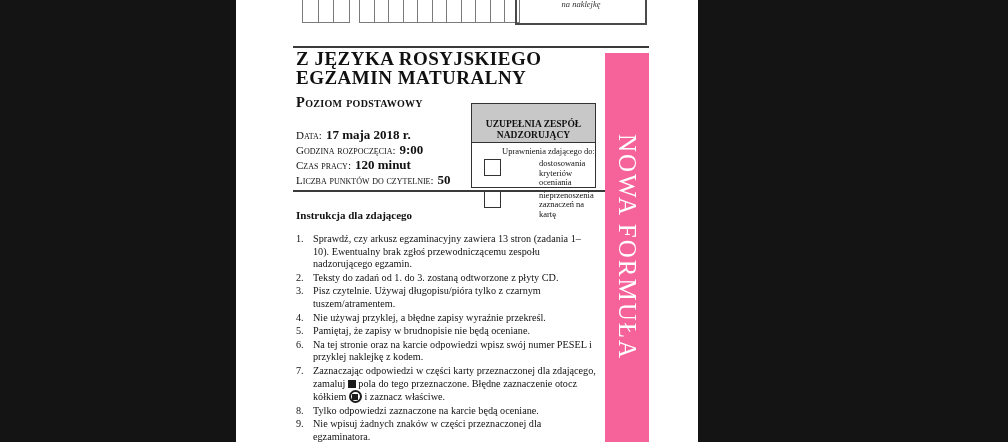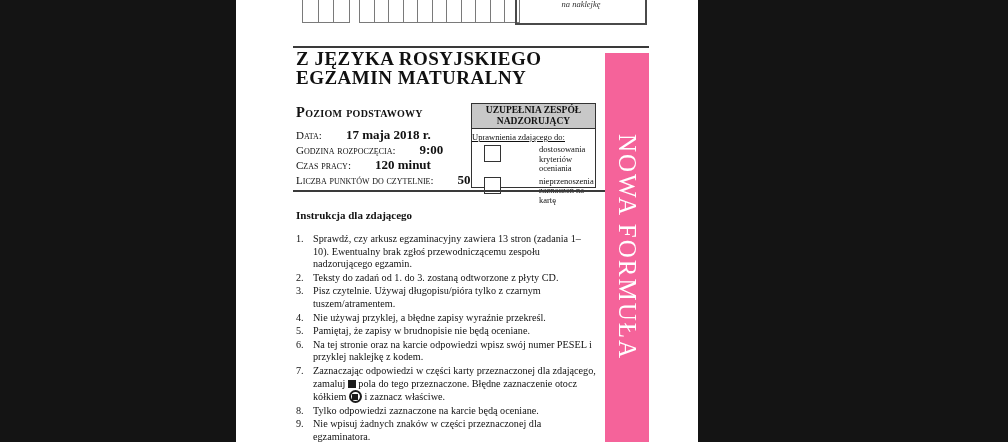--- a/index.html
+++ b/index.html
@@ -37,52 +37,52 @@
     display:block;padding-top:29px;
     font-style:italic;font-size:8.5px;color:#333;
   }
   
   .rule{position:absolute;height:2px;background:#3a3a3a;}
   .rule-top{left:57px;top:46px;width:356px;}
   .rule-mid{left:57px;top:190px;width:312px;}
   
   .title-block{position:absolute;left:60px;top:50px;color:#111;}
   .title-line{font-weight:bold;font-size:19px;line-height:18.5px;letter-spacing:0.5px;}
-  .level-line{font-weight:bold;font-size:14.5px;font-variant:small-caps;margin-top:17px;letter-spacing:0.3px;}
+  .level-line{font-weight:bold;font-size:14.5px;font-variant:small-caps;margin-top:7px;letter-spacing:0.3px;}
   
   .banner{
     position:absolute;left:369px;top:53px;width:44px;height:389px;
     display:flex;align-items:center;justify-content:center;
   }
   .banner-text{
     writing-mode:vertical-rl;
     color:#ffffff;
     font-size:25px;letter-spacing:2px;
     font-family:"Liberation Serif", serif;
     white-space:nowrap;
   }
   
   .sup-box{
     position:absolute;left:235px;top:103px;width:125px;height:85px;
     border:1px solid #333;box-sizing:border-box;background:#fff;
   }
   .sup-head{
     background:#c8c8c8;border-bottom:1px solid #333;
     text-align:center;font-weight:bold;font-size:9.5px;line-height:10.5px;
-    padding:1px 0 2px 0;color:#111;
-  }
-  .sup-sub{font-size:8.5px;text-align:left;margin-top:3px;color:#111;text-decoration:underline;}
+    padding:15px 0 2px 0;color:#111;
+  }
+  .sup-sub{font-size:8.5px;text-align:right;margin-top:3px;color:#111;}
   .chk-row{display:flex;margin:3px 0 0 12px;align-items:flex-start;gap:32px;}
   .chk-box{width:15px;height:15px;border:1px solid #333;margin-right:6px;flex:none;background:#fff;}
   .chk-lbl{font-size:8.5px;line-height:9.5px;width:82px;color:#111;}
   
   .info-block{position:absolute;left:60px;top:126px;color:#111;}
   .info-row{height:15px;line-height:15px;white-space:nowrap;}
   .info-label{font-variant:small-caps;font-size:11px;}
-  .info-value{font-weight:bold;font-size:13px;margin-left:20px;}
+  .info-value{font-weight:bold;font-size:13px;margin-left:0;}
   
   .instr{position:absolute;left:60px;top:209px;width:300px;color:#111;}
   .instr-heading{font-weight:bold;font-size:11px;margin-bottom:12px;}
   .instr-item{display:flex;font-size:10.2px;line-height:12.6px;margin-bottom:1px;}
   .instr-num{width:17px;flex:none;}
   .instr-txt{flex:1;}
   .sq-icon{
     display:inline-block;width:8px;height:8px;background:#1b1b1b;
     vertical-align:-1px;
   }

